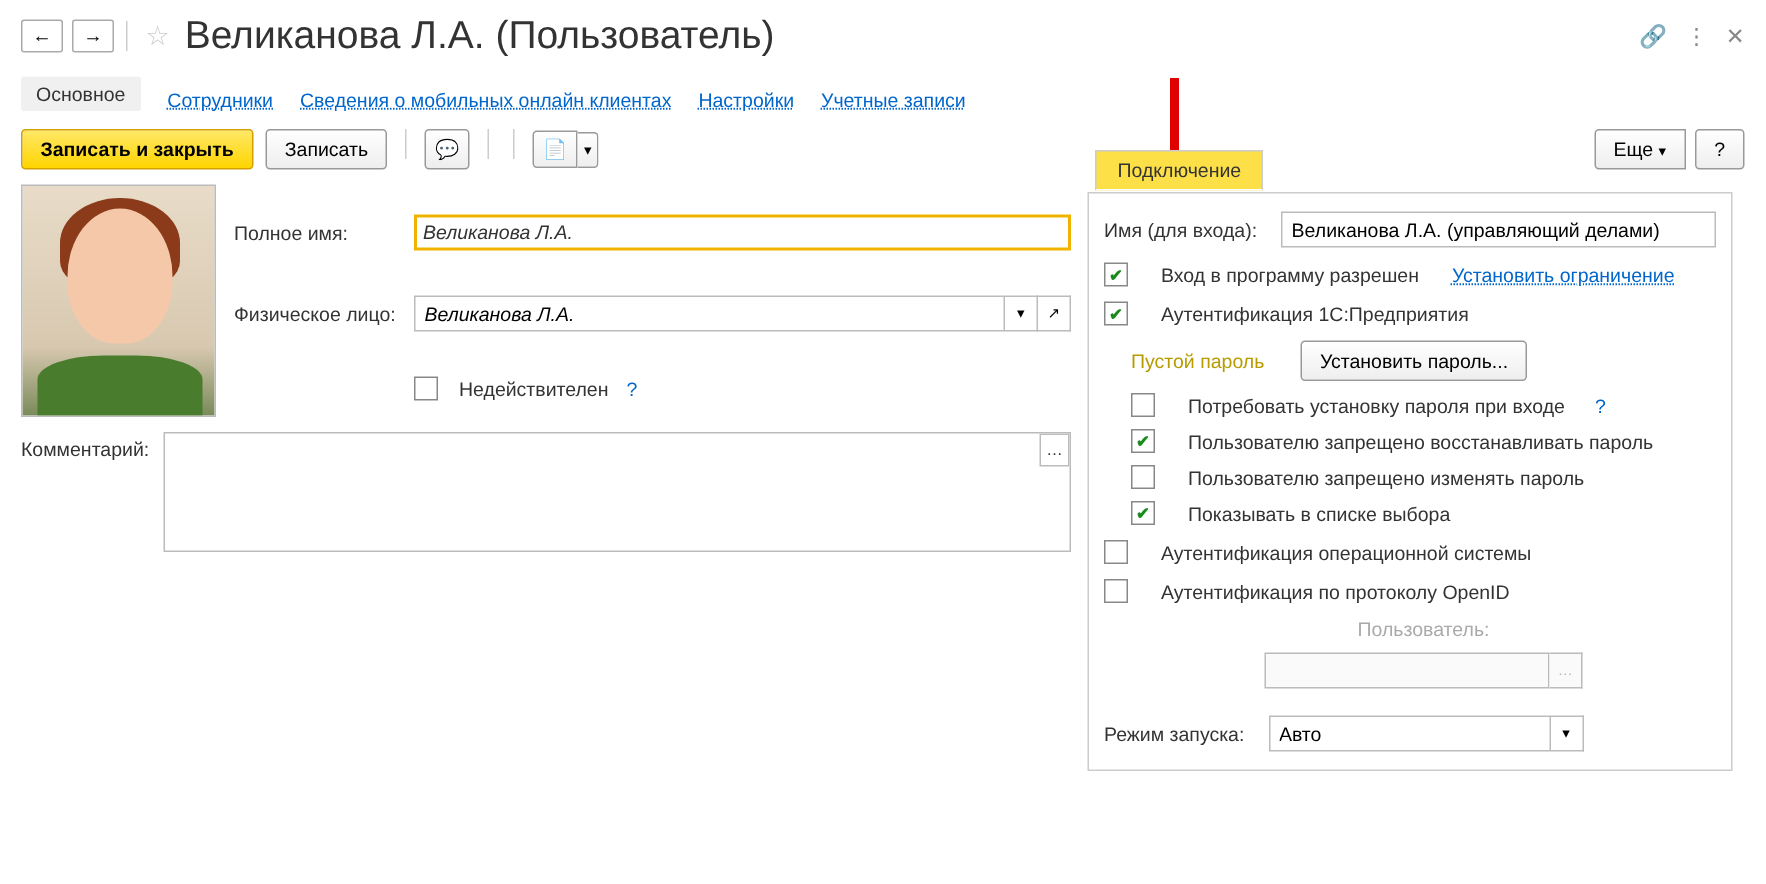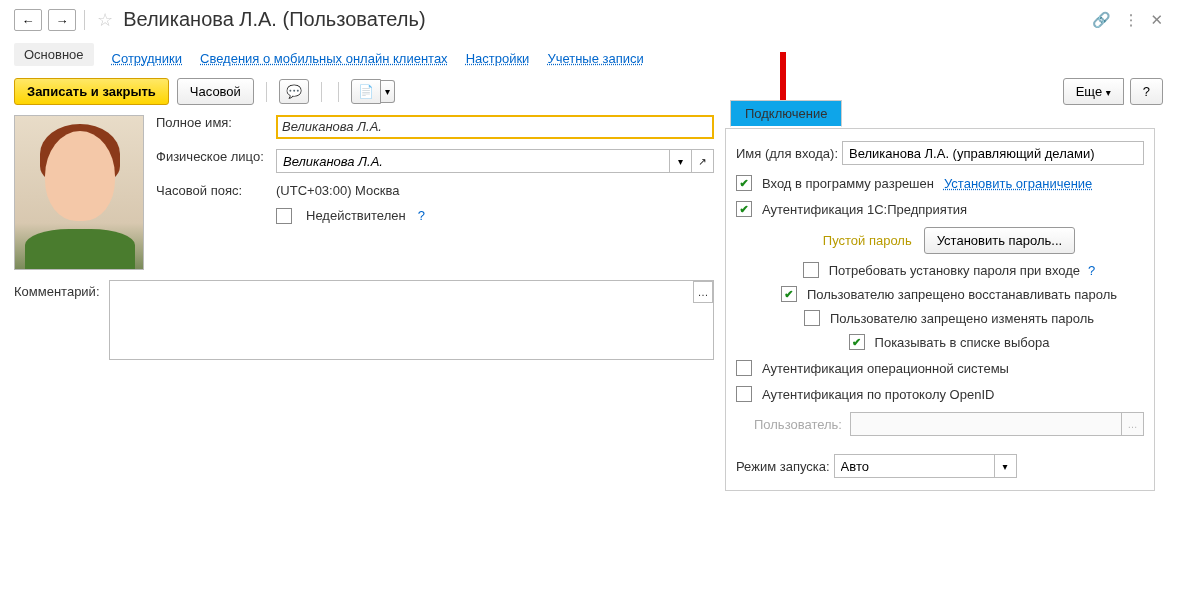--- a/index.html
+++ b/index.html
@@ -1,61 +1,61 @@
 <!DOCTYPE html>
 <html><head>
 <meta charset="utf-8">
 <style>
 * { box-sizing: border-box; margin: 0; padding: 0; font-family: Arial, sans-serif; font-size: 13px; }
 body { background: #fff; width: 1177px; height: 589px; position: relative; color: #333; }
 .titlebar { display: flex; align-items: center; padding: 8px 14px; gap: 6px; }
 .nav-btn { width: 28px; height: 22px; border: 1px solid #aaa; background: #fff; display: inline-flex; align-items: center; justify-content: center; cursor: pointer; border-radius: 2px; }
 .nav-sep { width: 1px; height: 20px; background: #ccc; margin: 0 2px; }
 .star { color: #ccc; font-size: 18px; margin: 0 4px; }
-.title { font-size: 20px; color: #333; }
+.title { font-size: 26px; color: #333; }
 .title-right { margin-left: auto; display: flex; gap: 12px; align-items: center; }
 .icon-btn { cursor: pointer; color: #888; font-size: 15px; }
 .tabs { display: flex; gap: 18px; padding: 4px 14px 10px; align-items: flex-end; }
 .tab { color: #0066cc; text-decoration: underline dotted; cursor: pointer; }
 .tab.active { background: #f0f0f0; color: #333; text-decoration: none; padding: 4px 10px; border-radius: 2px; }
-.toolbar { display: flex; gap: 8px; padding: 2px 14px 10px; align-items: center; }
+.toolbar { display: flex; gap: 8px; padding: 2px 14px 10px; }
 .btn { border: 1px solid #999; background: linear-gradient(#fff,#eee); padding: 5px 12px; cursor: pointer; border-radius: 3px; font-size: 13px; }
 .btn-yellow { background: linear-gradient(#ffe867,#ffd500); border: 1px solid #d4a000; font-weight: bold; }
 .btn-icon { padding: 4px 6px; width: 30px; text-align: center; }
 .btn-drop { display: flex; align-items: center; }
 .btn-drop-arrow { border: 1px solid #999; border-left: none; background: linear-gradient(#fff,#eee); padding: 5px 4px; cursor: pointer; font-size: 10px; border-radius: 0 3px 3px 0;}
 .toolbar-right { margin-left: auto; display: flex; gap: 6px; }
 .main { display: flex; padding: 0 14px; gap: 20px; }
 .left-col { width: 700px; display: flex; gap: 12px; }
 .photo { width: 130px; height: 155px; border: 1px solid #bbb; background: linear-gradient(180deg,#e8dcc8 0%, #d8c8b0 70%, #7a8b5a 100%); position: relative; overflow: hidden; }
 .face { position:absolute; top:15px; left:30px; width:70px; height:90px; background:#f4c8a8; border-radius:50% 50% 45% 45%; }
 .hair { position:absolute; top:8px; left:25px; width:80px; height:60px; background:#8b3a1a; border-radius:50% 50% 30% 30%; }
 .body { position:absolute; bottom:0; left:10px; width:110px; height:40px; background:#4a7c2e; border-radius:40% 40% 0 0;}
 .fields { flex: 1; display: flex; flex-direction: column; gap: 10px; }
-.field-row { display: flex; gap: 8px; }
+.field-row { display: flex; align-items: center; gap: 8px; margin-top: 20px; }
 .field-label { width: 112px; color: #333; }
 .field-input { border: 1px solid #bbb; padding: 3px 6px; flex: 1; height: 24px; font-style: italic; }
 .field-input.active { border: 2px solid #f0b400; background: #fff; }
 .field-input-wrap { display: flex; flex: 1; }
 .mini-btn { width: 22px; height: 24px; border: 1px solid #bbb; border-left: none; background: #fff; cursor: pointer; font-size: 10px; display: flex; align-items: center; justify-content: center; }
 .checkbox { width: 16px; height: 16px; border: 1px solid #888; display: inline-flex; align-items: center; justify-content: center; margin-right: 6px; font-size: 11px; color: #0a0; font-weight: bold; }
 .checkbox.checked::before { content: "✔"; color: #1a8a1a; }
 .help { color: #0066cc; cursor: pointer; }
 .comment-section { padding: 10px 14px; display: flex; gap: 10px; }
 .comment-label { width: 85px; padding-top: 4px; }
 .comment-box { width: 605px; height: 80px; border: 1px solid #bbb; position: relative; }
 .comment-ellipsis { position: absolute; right: 0; top: 0; width: 20px; height: 22px; border: 1px solid #bbb; background: #fff; font-size: 11px; text-align: center; line-height: 20px; cursor: pointer; }
 .right-panel { position: absolute; left: 725px; top: 128px; width: 430px; border: 1px solid #ccc; padding-top: 0; }
-.panel-tab { position: relative; top: -1px; left: -1px; display: inline-block; border: 1px solid #ccc; border-bottom: 1px solid #fff; padding: 5px 14px; background: #0ea5e9; margin-left: 5px; margin-top: -22px; }
+.panel-tab { position: relative; top: -1px; left: -1px; display: inline-block; border: 1px solid #ccc; border-bottom: 1px solid #fff; padding: 5px 14px; background: #fde047; margin-left: 5px; margin-top: -22px; }
 .panel-tab-wrap { height: 0; position: relative; top: -22px; left: 0; }
 .panel-body { padding: 12px 10px 12px 10px; display: flex; flex-direction: column; gap: 10px; }
-.panel-row { display: flex; align-items: center; gap: 4px; }
+.panel-row { display: flex; align-items: center; gap: 16px; }
 .panel-label { color: #333; }
 .link { color: #0066cc; text-decoration: underline dotted; cursor: pointer; }
-.indent { padding-left: 18px; display: flex; flex-direction: column; gap: 8px; align-items: center; }
+.indent { padding-left: 18px; display: flex; flex-direction: column; gap: 8px; }
 .muted { color: #b89b00; }
 .small-input { border: 1px solid #bbb; padding: 3px 6px; height: 24px; }
 .arrow-down { font-size: 10px; }
 .red-arrow { position: absolute; left: 768px; top: 52px; width: 30px; height: 80px; }
 .red-arrow-line { position: absolute; left: 12px; top: 0; width: 6px; height: 58px; background: #e00000; }
 .red-arrow-head { position: absolute; left: 2px; top: 55px; width: 0; height: 0; border-left: 13px solid transparent; border-right: 13px solid transparent; border-top: 20px solid #e00000; }
 .sep { width: 1px; height: 20px; background: #ccc; margin: 0 4px; }
 </style>
 </head>
 <body>
@@ -76,21 +76,21 @@
 <div class="tabs">
   <span class="tab active">Основное</span>
   <span class="tab">Сотрудники</span>
   <span class="tab">Сведения о мобильных онлайн клиентах</span>
   <span class="tab">Настройки</span>
   <span class="tab">Учетные записи</span>
 </div>
 
 <div class="toolbar">
   <button class="btn btn-yellow">Записать и закрыть</button>
-  <button class="btn">Часовой</button>
+  <button class="btn">Записать</button>
   <span class="sep"></span>
   <button class="btn btn-icon">💬</button>
   <span class="sep"></span>
   <span class="sep"></span>
   <div class="btn-drop">
     <button class="btn btn-icon" style="border-radius:3px 0 0 3px;">📄</button>
     <button class="btn-drop-arrow">▾</button>
   </div>
   <div class="toolbar-right">
     <div class="btn-drop">
@@ -116,24 +116,20 @@
       </div>
       <div class="field-row">
         <span class="field-label">Физическое лицо:</span>
         <div class="field-input-wrap">
           <input class="field-input" value="Великанова Л.А." style="">
           <button class="mini-btn">▾</button>
           <button class="mini-btn">↗</button>
         </div>
       </div>
       <div class="field-row">
-        <span class="field-label">Часовой пояс:</span>
-        <span>(UTC+03:00) Москва</span>
-      </div>
-      <div class="field-row">
         <span style="width:112px;"></span>
         <span class="checkbox"></span>
         <span>Недействителен</span>
         <span class="help" style="margin-left:4px;">?</span>
       </div>
     </div>
   </div>
 </div>
 
 <div class="comment-section">
@@ -189,28 +185,28 @@
       </div>
     </div>
     <div class="panel-row">
       <span class="checkbox"></span>
       <span>Аутентификация операционной системы</span>
     </div>
     <div class="panel-row">
       <span class="checkbox"></span>
       <span>Аутентификация по протоколу OpenID</span>
     </div>
-    <div class="panel-row indent" style="flex-direction:row; padding-left:18px;">
+    <div class="panel-row indent" style="flex-direction:column; padding-left:18px;">
       <span class="panel-label" style="color:#aaa;">Пользователь:</span>
       <div style="flex:1; display:flex;">
         <input class="small-input" style="flex: 1 1 0%; background: rgb(250, 250, 250);" disabled="" value="">
         <button class="mini-btn" style="background:#fafafa;" disabled="">…</button>
       </div>
     </div>
     <div class="panel-row" style="margin-top:8px;">
       <span class="panel-label">Режим запуска:</span>
       <div style="display:flex;">
-        <input class="small-input" style="width: 161px;" value="Авто">
+        <input class="small-input" style="width: 188px;" value="Авто">
         <button class="mini-btn">▾</button>
       </div>
     </div>
   </div>
 </div>
 
 </body></html>

